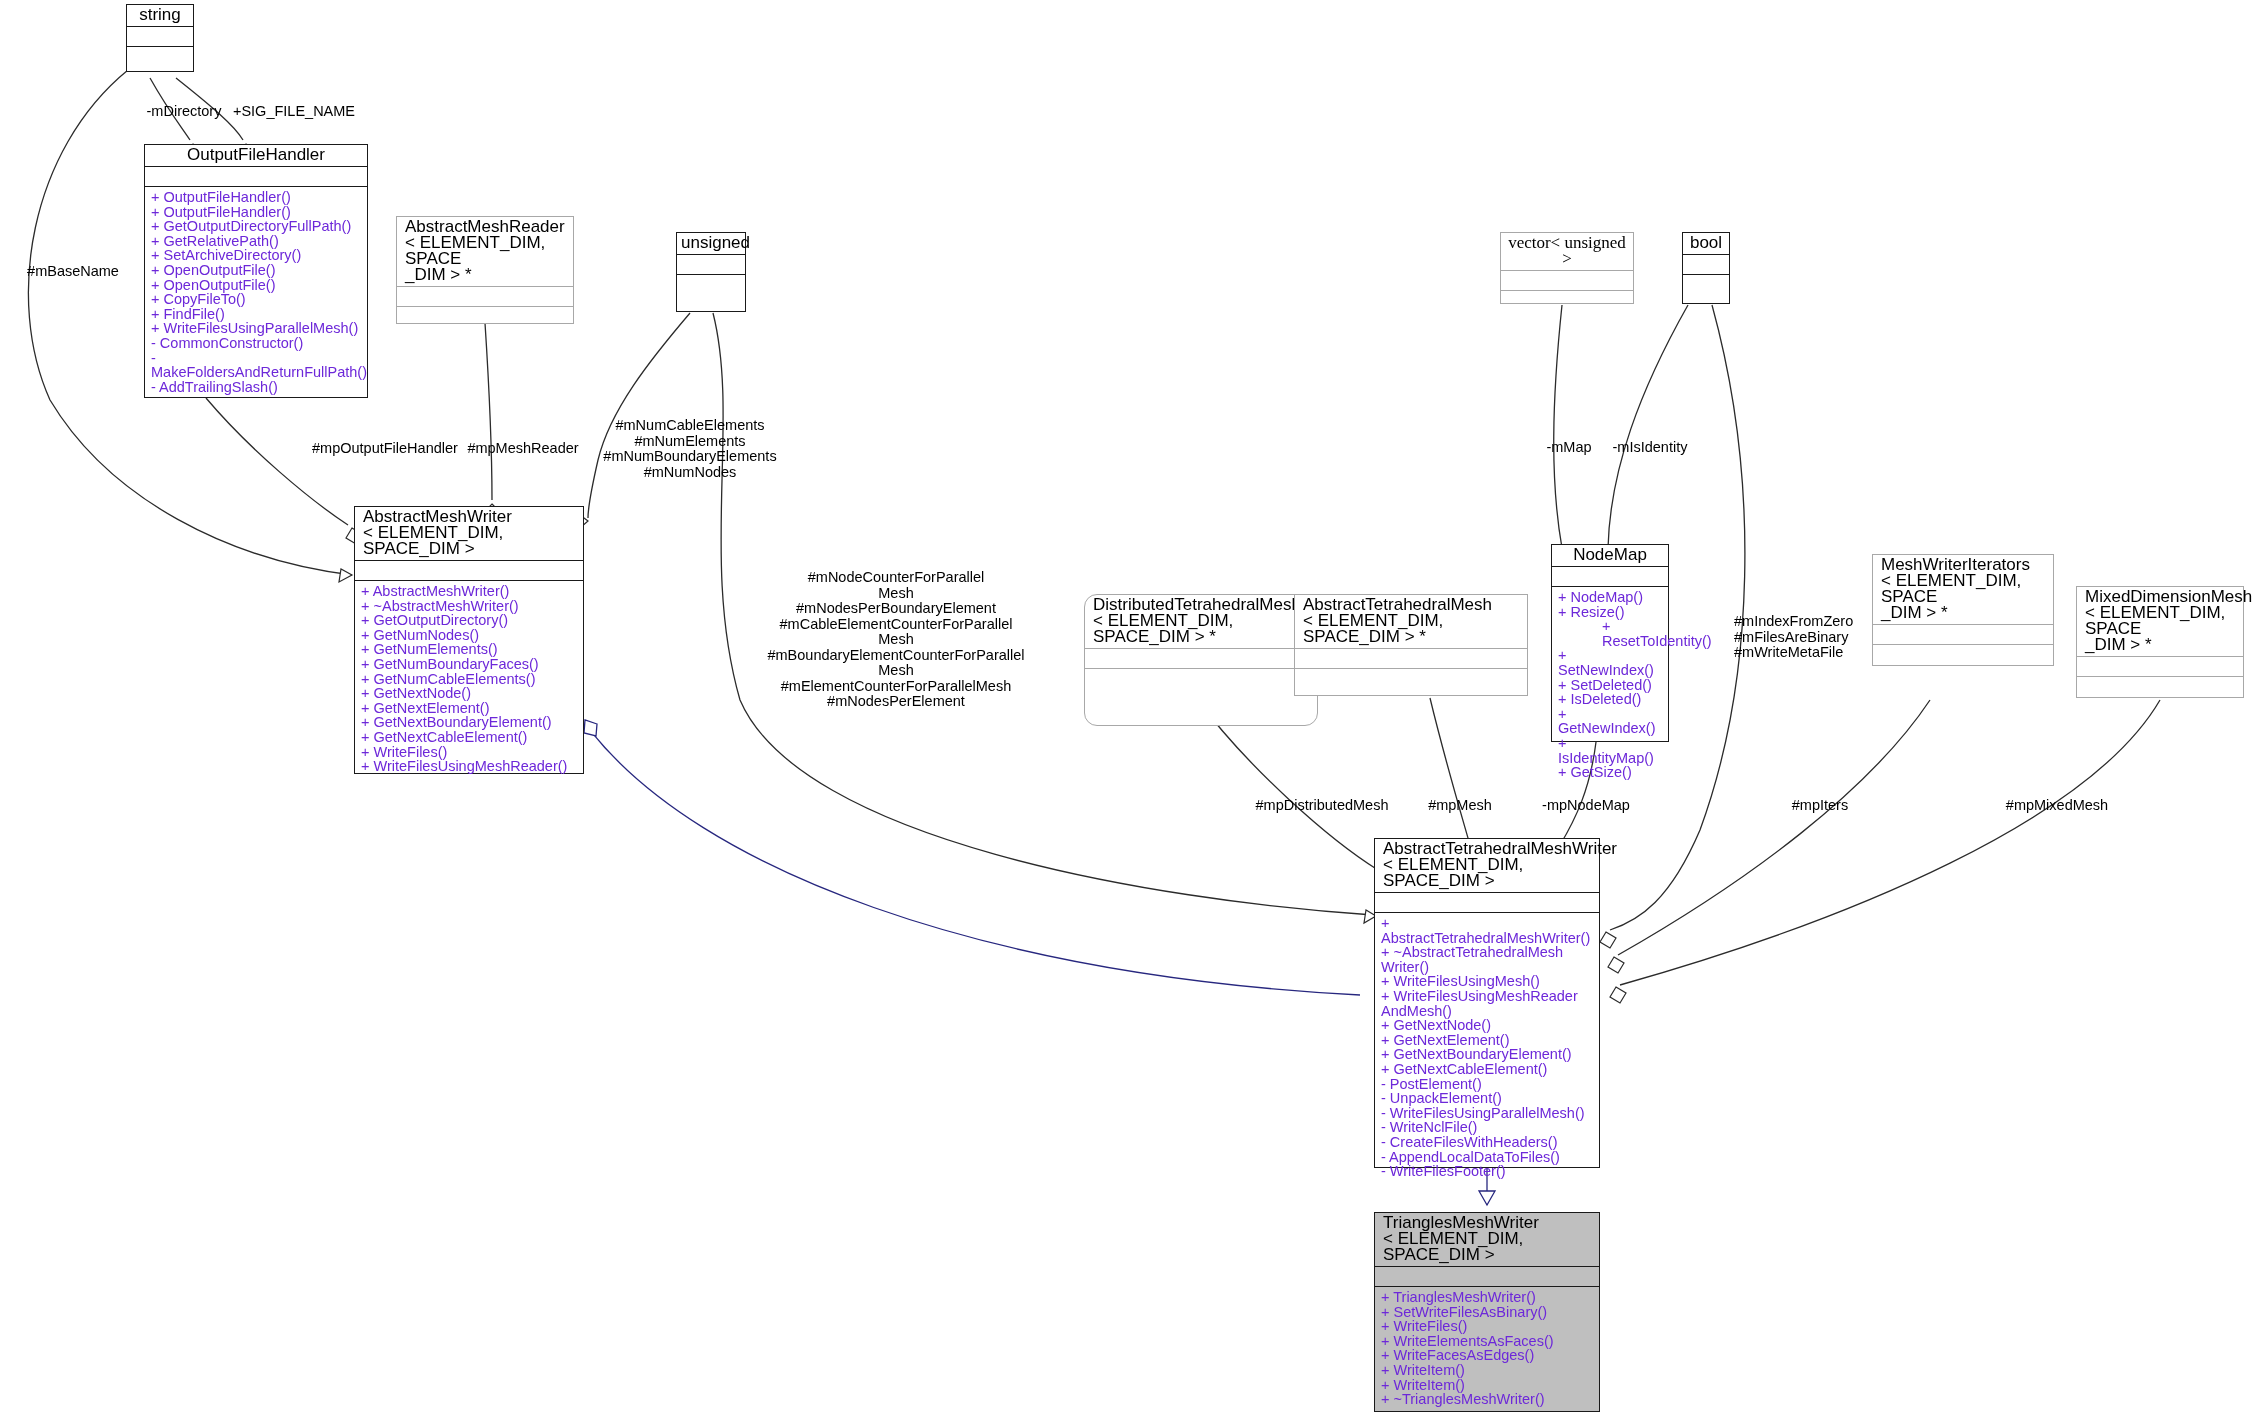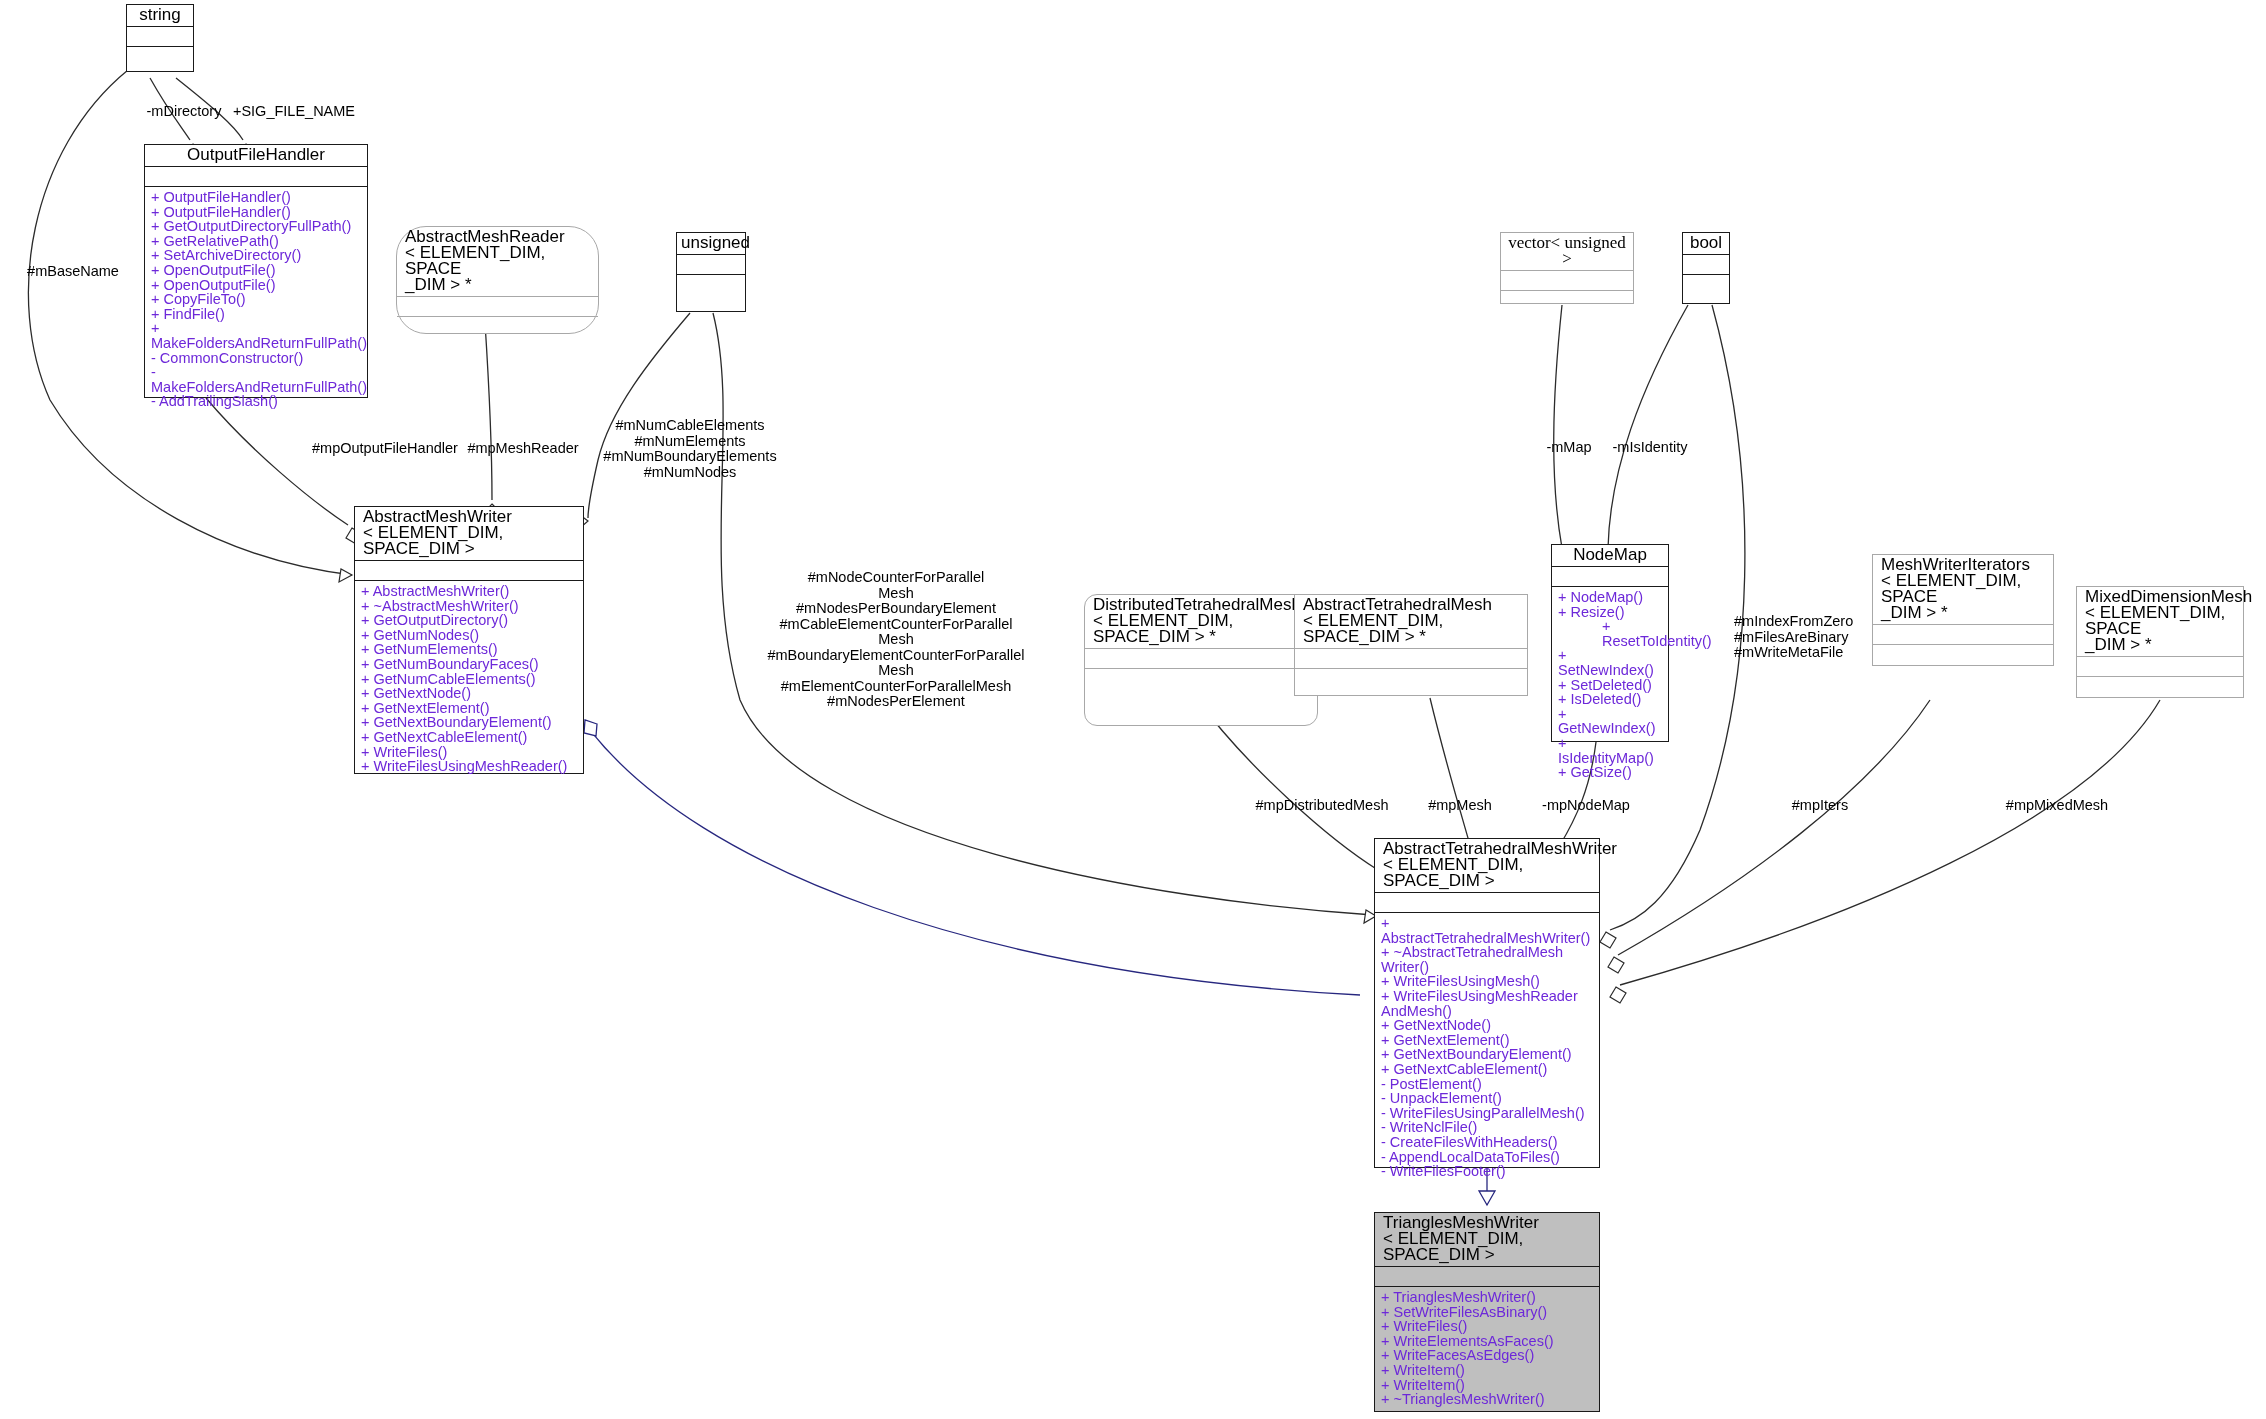--- a/index.html
+++ b/index.html
@@ -177,28 +177,28 @@
     <div class="uml-methods">
         <div style="white-space: pre-line;">+ OutputFileHandler()</div>
         <div style="white-space: pre-line;">+ OutputFileHandler()</div>
         <div style="white-space: pre-line;">+ GetOutputDirectoryFullPath()</div>
         <div style="white-space: pre-line;">+ GetRelativePath()</div>
         <div style="white-space: pre-line;">+ SetArchiveDirectory()</div>
         <div style="white-space: pre-line;">+ OpenOutputFile()</div>
         <div style="white-space: pre-line;">+ OpenOutputFile()</div>
         <div style="white-space: pre-line;">+ CopyFileTo()</div>
         <div style="white-space: pre-line;">+ FindFile()</div>
-        <div style="white-space: pre-line;">+ MakeFoldersAndReturnFullPath()</div>
+        <div style="white-space: pre-line;">+ WriteFilesUsingParallelMesh()</div>
         <div style="white-space: pre-line;">- CommonConstructor()</div>
         <div style="white-space: pre-line;">- MakeFoldersAndReturnFullPath()</div>
         <div style="white-space: pre-line;">- AddTrailingSlash()</div>
       </div>
   </div>
 
-  <div class="uml-box" style="left:396px; top:226px; width:203px; height:108px;border-radius:30px;">
+  <div class="uml-box" style="left:396px; top:216px; width:178px; height:108px;">
     <div class="uml-title leftalign">AbstractMeshReader
 &lt; ELEMENT_DIM, SPACE
 _DIM &gt; *</div>
     <div class="uml-attrs"></div>
     <div class="uml-methods"></div>
   </div>
 
   <div class="uml-box thick" style="left:676px; top:232px; width:70px; height:80px;">
     <div class="uml-title">unsigned</div>
     <div class="uml-attrs"></div>

